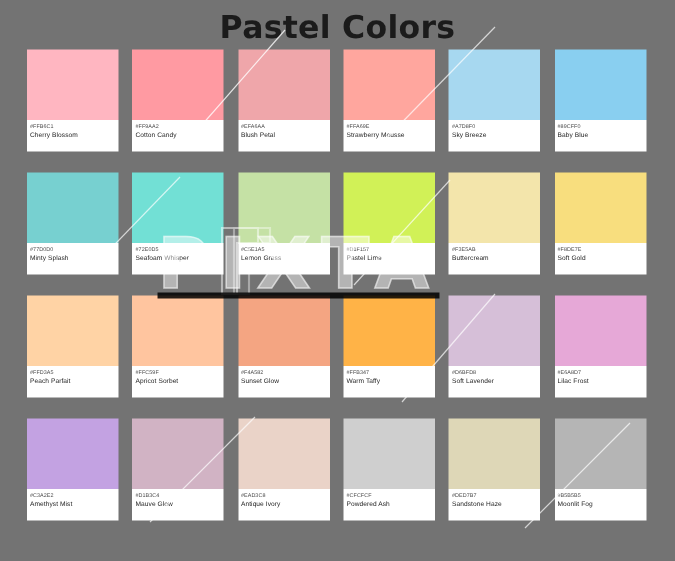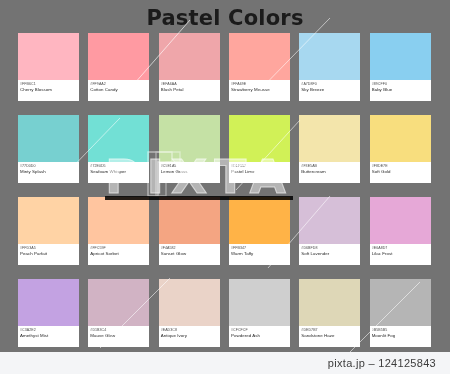--- a/index.html
+++ b/index.html
@@ -340,17 +340,14 @@
   </svg>
 
   <div class="watermark">
     <svg class="wm-mark" viewBox="0 0 44 52">
       <path d="M6 4 L30 4 L30 14 L16 14 L16 48 L6 48 Z" fill="none" stroke="#ffffff" stroke-width="1.4" opacity="0.9"></path>
       <path d="M14 4 L38 4 L38 14 L24 14 L24 48 L14 48 Z" fill="none" stroke="#ffffff" stroke-width="1.4" opacity="0.7"></path>
     </svg>
     <div class="wm-text">PIXTA</div>
   </div>
 
-  <div class="footer">
-    <span class="footer-text">pixta.jp – 124125843</span>
-  </div>
 
 </div>
 
 </body></html>

